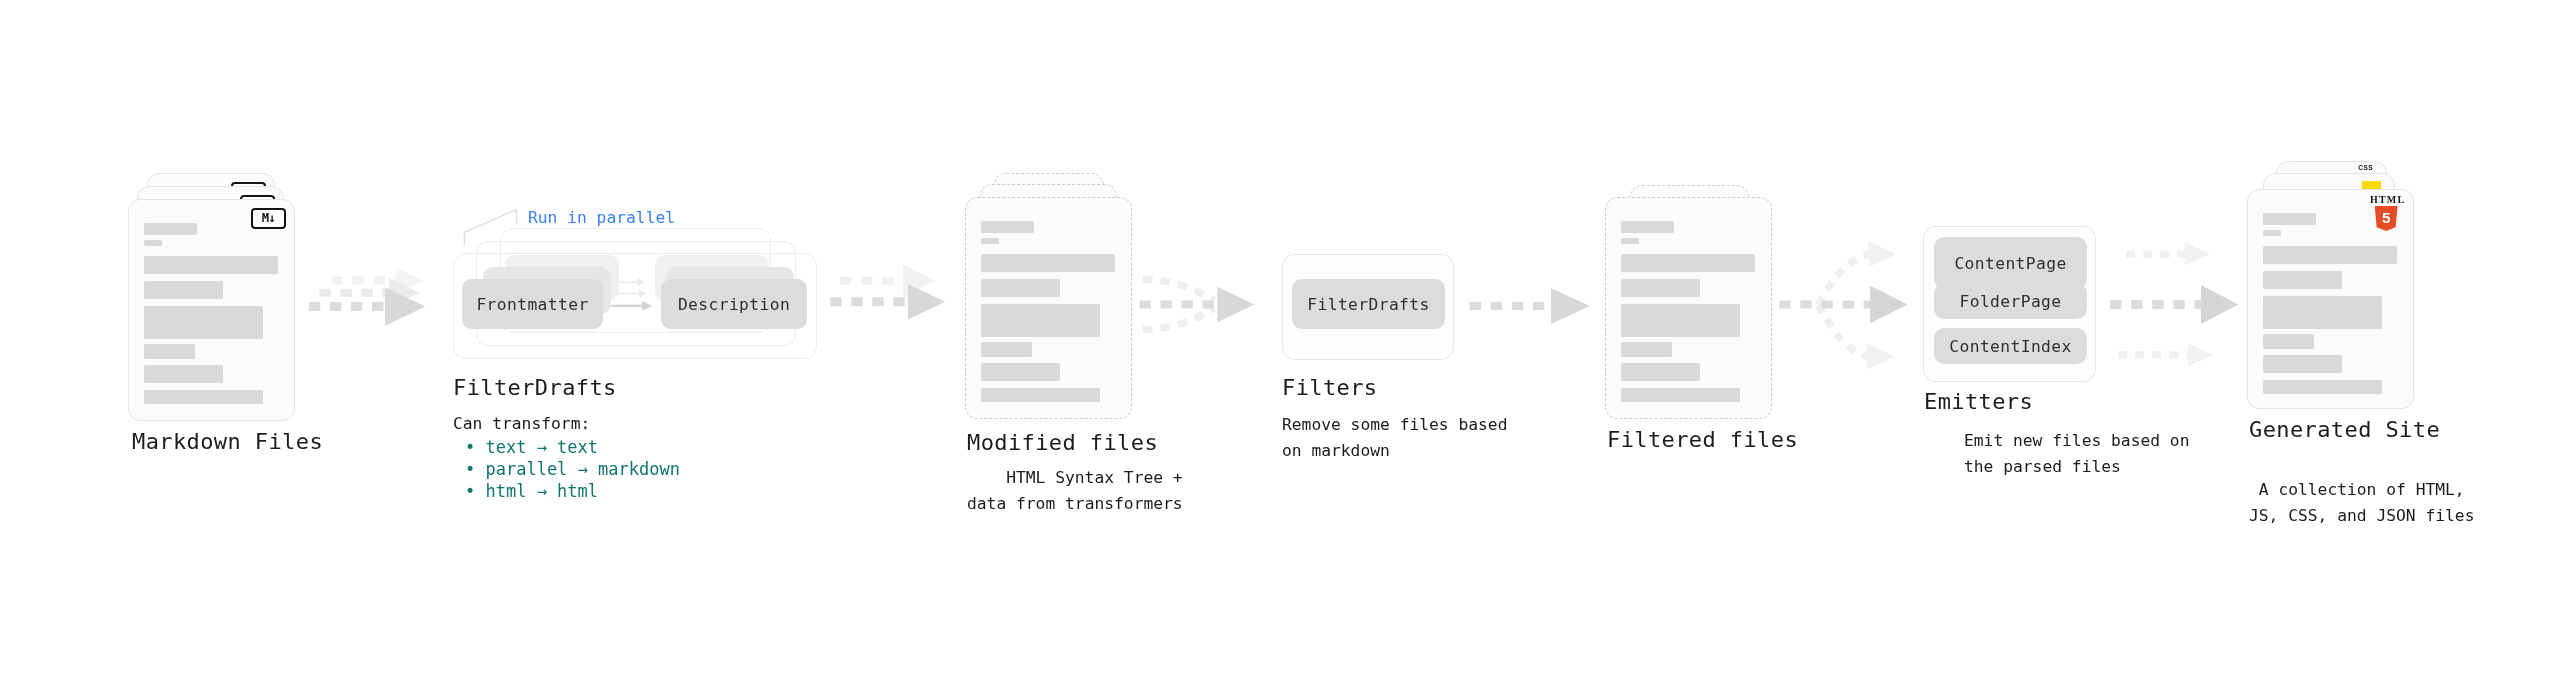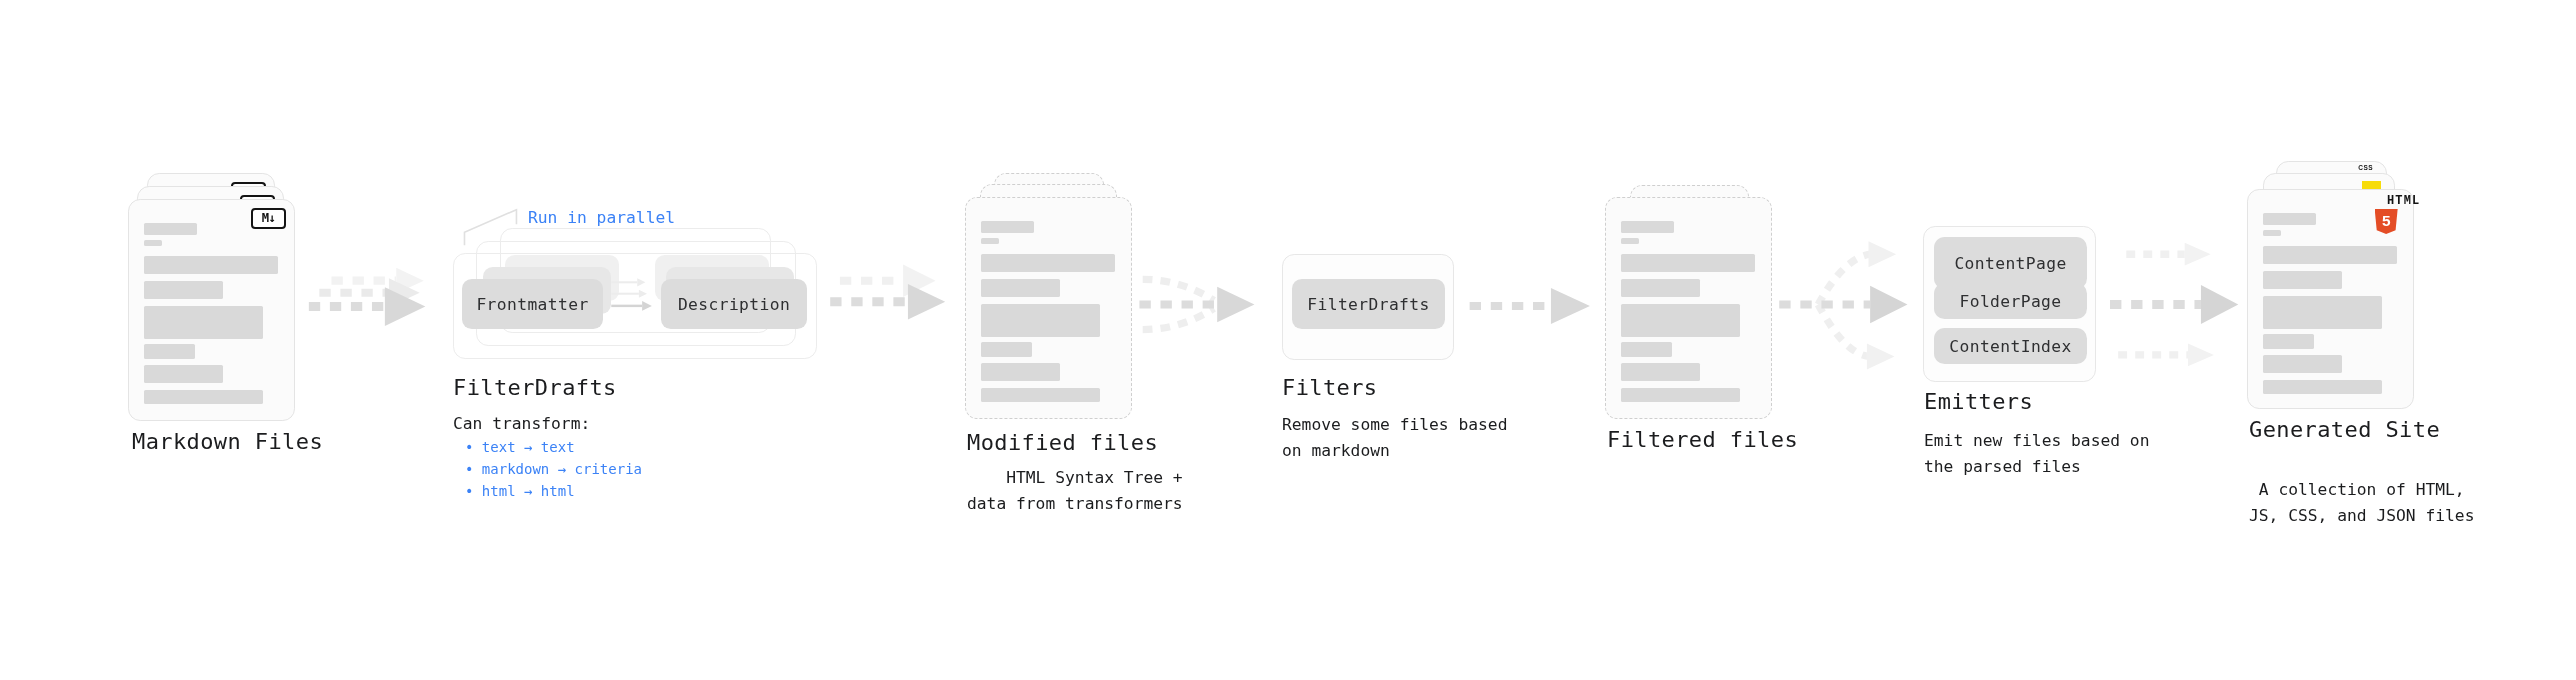--- a/index.html
+++ b/index.html
@@ -36,21 +36,21 @@
   
   .md-badge{
     position:absolute;top:8.1px;right:8.1px;
     width:31px;height:17px;
     border:2.4px solid #141414;border-radius:4.1px;
     background:#ffffff;color:#141414;
     font-weight:bold;font-size:12.2px;line-height:17px;
     text-align:center;letter-spacing:-0.8px;
   }
   .html5-badge{position:absolute;top:4.1px;right:10.6px;width:32.5px;text-align:center;}
-  .html5-word{font-family:Liberation Mono, monospace;font-size:12px;font-weight:bold;letter-spacing:1.2px;color:#141414;margin-left:17px;}
+  .html5-word{font-family:Liberation Serif, serif;font-size:10px;font-weight:bold;letter-spacing:1.2px;color:#141414;}
   .html5-shield{
     width:23px;height:25px;margin:0.8px auto 0;
     background:#e44d26;
     clip-path:polygon(0 0,100% 0,91% 85%,50% 100%,9% 85%);
     color:#ffffff;font-size:15.4px;font-weight:bold;line-height:24.4px;text-align:center;
     font-family:"Liberation Sans",sans-serif;
   }
   .js-badge{position:absolute;top:6.5px;right:13px;width:19.5px;height:13px;background:#f7dc0b;}
   .css-badge{position:absolute;top:3.3px;right:11.4px;width:18px;text-align:center;}
   .css-word{font-family:"Liberation Sans",sans-serif;font-size:6.5px;font-weight:bold;color:#141414;letter-spacing:0.4px;line-height:6.5px;}
@@ -62,21 +62,21 @@
   .chip{
     position:absolute;background:#dcdcdc;border-radius:9.8px;
     color:#2e2f31;font-size:16.3px;letter-spacing:0.4px;
     display:flex;align-items:center;justify-content:center;white-space:nowrap;
   }
   .chip.ghost1{background:#e7e7e7;}
   .chip.ghost2{background:#f0f0f0;}
   
   .stage-label{position:absolute;font-size:22px;font-weight:500;letter-spacing:0.4px;white-space:nowrap;color:#1b1c1e;}
   .stage-desc{position:absolute;font-size:16.3px;line-height:26px;white-space:nowrap;color:#1b1c1e;}
-  .bullet-list{position:absolute;font-size:14px;line-height:22px;white-space:nowrap;color:#3b82f6;}
+  .bullet-list{position:absolute;font-size:17px;line-height:22px;white-space:nowrap;color:#0f766e;}
   .callout-text{position:absolute;font-size:16.3px;color:#3b82f6;white-space:nowrap;}
   .abs{position:absolute;}
   svg{display:block;overflow:visible;}
 </style>
 </head>
 <body>
 
 <div id="canvas">
 
   <div>
@@ -141,21 +141,21 @@
       <line x1="0" y1="23" x2="34" y2="23" stroke="#ececec" stroke-width="2.5"></line>
       <polygon points="34,18 44,23 34,28" fill="#ececec"></polygon>
       <line x1="0" y1="38" x2="38" y2="38" stroke="#d4d4d4" stroke-width="3"></line>
       <polygon points="38,32 50,38 38,44" fill="#d4d4d4"></polygon>
     </svg>
 
     <div class="stage-label" style="left:453px;top:375px;">FilterDrafts</div>
     <div class="stage-desc" style="left:453px;top:413px;line-height:22px;">Can transform:</div>
     <div class="bullet-list" style="left:465px;top:436px;">
       <div>• text → text</div>
-      <div>• markdown → criteria</div>
+      <div>• parallel → markdown</div>
       <div>• html → html</div>
     </div>
   </div>
 
   <svg class="abs" style="left:830px;top:258px;" width="130" height="81" viewBox="0 0 160 100">
     <g transform="translate(12,0)">
       <line x1="0" y1="28" x2="78" y2="28" stroke="#f0f0f0" stroke-width="10" stroke-dasharray="14 12"></line>
       <polygon points="78,8 118,28 78,48" fill="#f2f2f2"></polygon>
     </g>
     <g transform="translate(0,26)">
@@ -233,21 +233,21 @@
     <line x1="4" y1="82" x2="116" y2="82" stroke="#dcdcdc" stroke-width="10" stroke-dasharray="14 12"></line>
     <polygon points="116,59 162,82 116,105" fill="#d5d5d5"></polygon>
   </svg>
 
   <div>
     <div class="panel-card" style="left:1923px;top:226px;width:173px;height:156px;"></div>
     <div class="chip" style="left:1934px;top:237px;width:153px;height:52px;border-radius:10.6px;">ContentPage</div>
     <div class="chip" style="left:1934px;top:283px;width:153px;height:36px;border-radius:10.6px;">FolderPage</div>
     <div class="chip" style="left:1934px;top:328px;width:153px;height:36px;border-radius:10.6px;">ContentIndex</div>
     <div class="stage-label" style="left:1924px;top:389px;">Emitters</div>
-    <div class="stage-desc" style="left:1924px;top:428px;">
+    <div class="stage-desc" style="left:1964px;top:428px;">
       <div>Emit new files based on</div>
       <div>the parsed files</div>
     </div>
   </div>
 
   <svg class="abs" style="left:2110px;top:238px;" width="134" height="138" viewBox="0 0 165 170">
     <line x1="20" y1="20" x2="92" y2="20" stroke="#f0f0f0" stroke-width="9" stroke-dasharray="11 10"></line>
     <polygon points="92,6 124,20 92,34" fill="#f2f2f2"></polygon>
     <line x1="0" y1="82" x2="112" y2="82" stroke="#dcdcdc" stroke-width="11" stroke-dasharray="14 12"></line>
     <polygon points="112,58 158,82 112,106" fill="#d5d5d5"></polygon>

